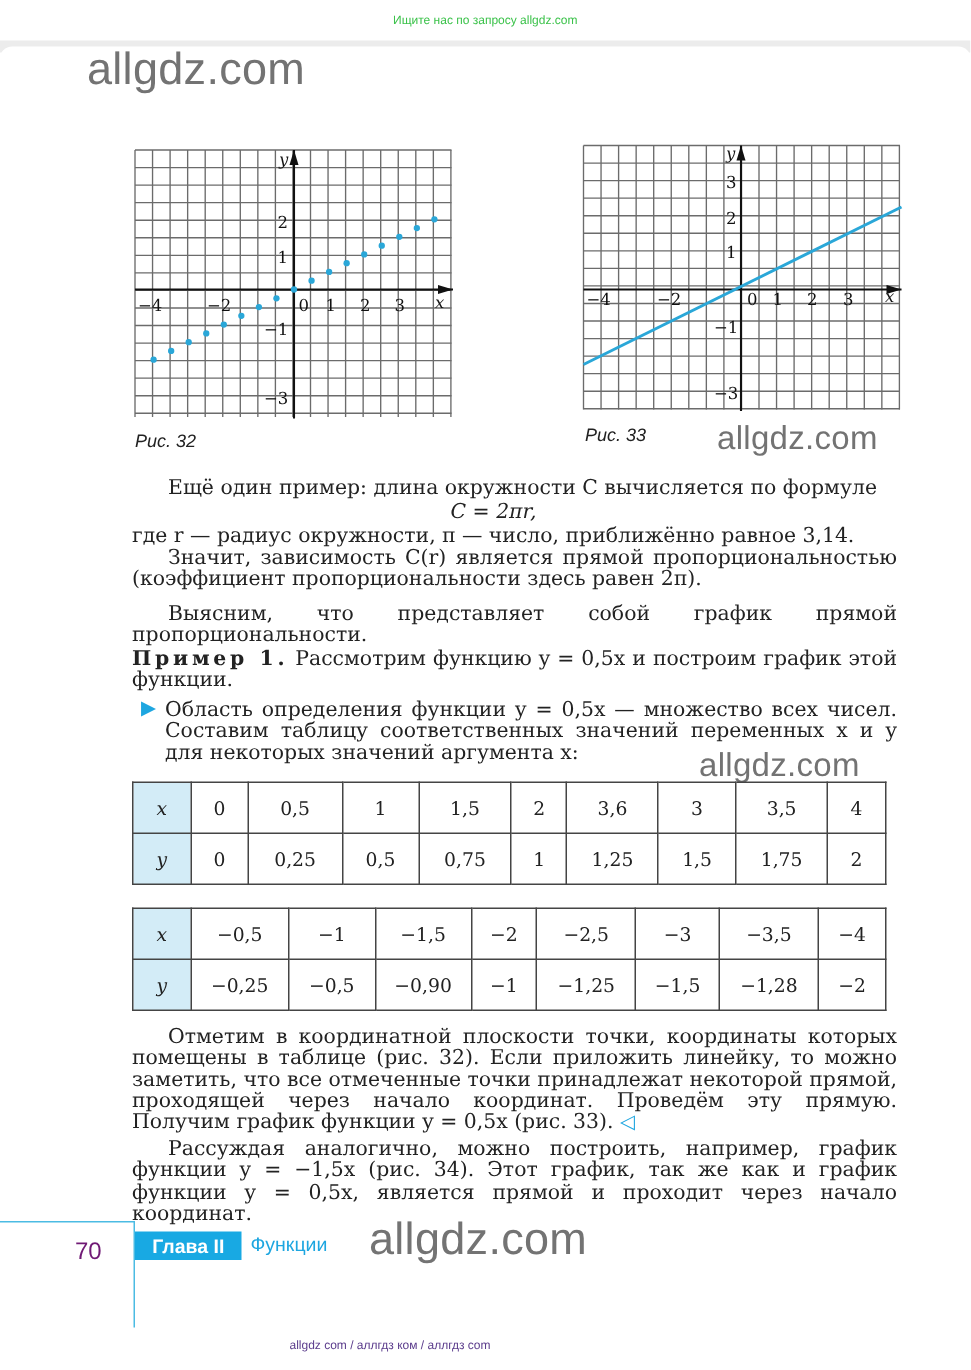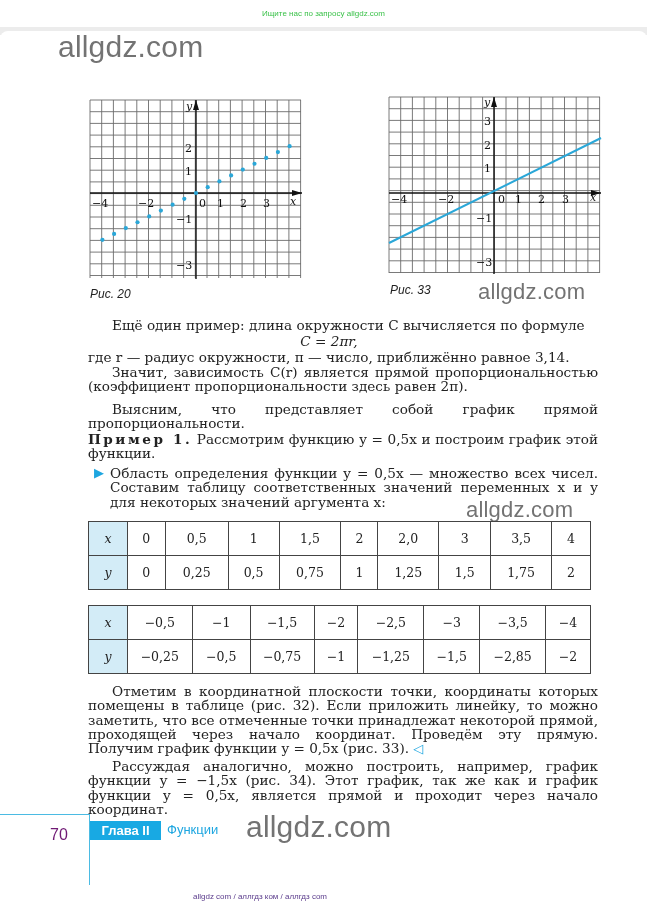--- a/index.html
+++ b/index.html
@@ -111,21 +111,21 @@
       <circle cx="207.7" cy="187.15" r="2.1"></circle>
       <circle cx="219.4" cy="181.3" r="2.1"></circle>
       <circle cx="231.1" cy="175.45" r="2.1"></circle>
       <circle cx="242.8" cy="169.6" r="2.1"></circle>
       <circle cx="254.5" cy="163.75" r="2.1"></circle>
       <circle cx="266.2" cy="157.9" r="2.1"></circle>
       <circle cx="277.9" cy="152.05" r="2.1"></circle>
       <circle cx="289.6" cy="146.2" r="2.1"></circle>
     </g>
 </svg>
-<div class="caption" style="left:90px; top:287px;">Рис. 20</div>
+<div class="caption" style="left:90px; top:287px;">Рис. 32</div>
 
 <svg class="chart" style="left:380px; top:90px;" width="230" height="195" viewBox="380 90 230 195">
   <g id="grid33" stroke="#6b6b6b" stroke-width="0.9">
       <line x1="389" x2="389" y1="97" y2="273"></line>
       <line x1="400.7" x2="400.7" y1="97" y2="273"></line>
       <line x1="412.4" x2="412.4" y1="97" y2="273"></line>
       <line x1="424.09999999999997" x2="424.09999999999997" y1="97" y2="273"></line>
       <line x1="435.79999999999995" x2="435.79999999999995" y1="97" y2="273"></line>
       <line x1="447.49999999999994" x2="447.49999999999994" y1="97" y2="273"></line>
       <line x1="459.19999999999993" x2="459.19999999999993" y1="97" y2="273"></line>
@@ -215,21 +215,21 @@
       <col style="width:39px">
   </colgroup>
   <tbody>
       <tr>
     <td class="hdr">x</td>
     <td>0</td>
     <td>0,5</td>
     <td>1</td>
     <td>1,5</td>
     <td>2</td>
-    <td>2,0</td>
+    <td>3,6</td>
     <td>3</td>
     <td>3,5</td>
     <td>4</td>
   </tr>
   <tr>
     <td class="hdr">y</td>
     <td>0</td>
     <td>0,25</td>
     <td>0,5</td>
     <td>0,75</td>
@@ -263,25 +263,25 @@
     <td>−2</td>
     <td>−2,5</td>
     <td>−3</td>
     <td>−3,5</td>
     <td>−4</td>
   </tr>
   <tr>
     <td class="hdr">y</td>
     <td>−0,25</td>
     <td>−0,5</td>
-    <td>−0,75</td>
+    <td>−0,90</td>
     <td>−1</td>
     <td>−1,25</td>
     <td>−1,5</td>
-    <td>−2,85</td>
+    <td>−1,28</td>
     <td>−2</td>
   </tr>
 </tbody>
   </table>
 
 <div class="para" style="left:88px; top:684px; width:510px; text-indent:24px;">
   <span>Отметим в координатной плоскости точки, координаты которых помещены в таблице (рис. 32). Если приложить линейку, то можно заметить, что все отмеченные точки принадлежат некоторой прямой, проходящей через начало координат. Проведём эту прямую. Получим график функции y = 0,5x (рис. 33).</span>
   <span class="arrow-mark">◁</span>
 </div>
 <div class="para" style="left:88px; top:759px; width:510px; text-indent:24px;">Рассуждая аналогично, можно построить, например, график функции y = −1,5x (рис. 34). Этот график, так же как и график функции y = 0,5x, является прямой и проходит через начало координат.</div>

